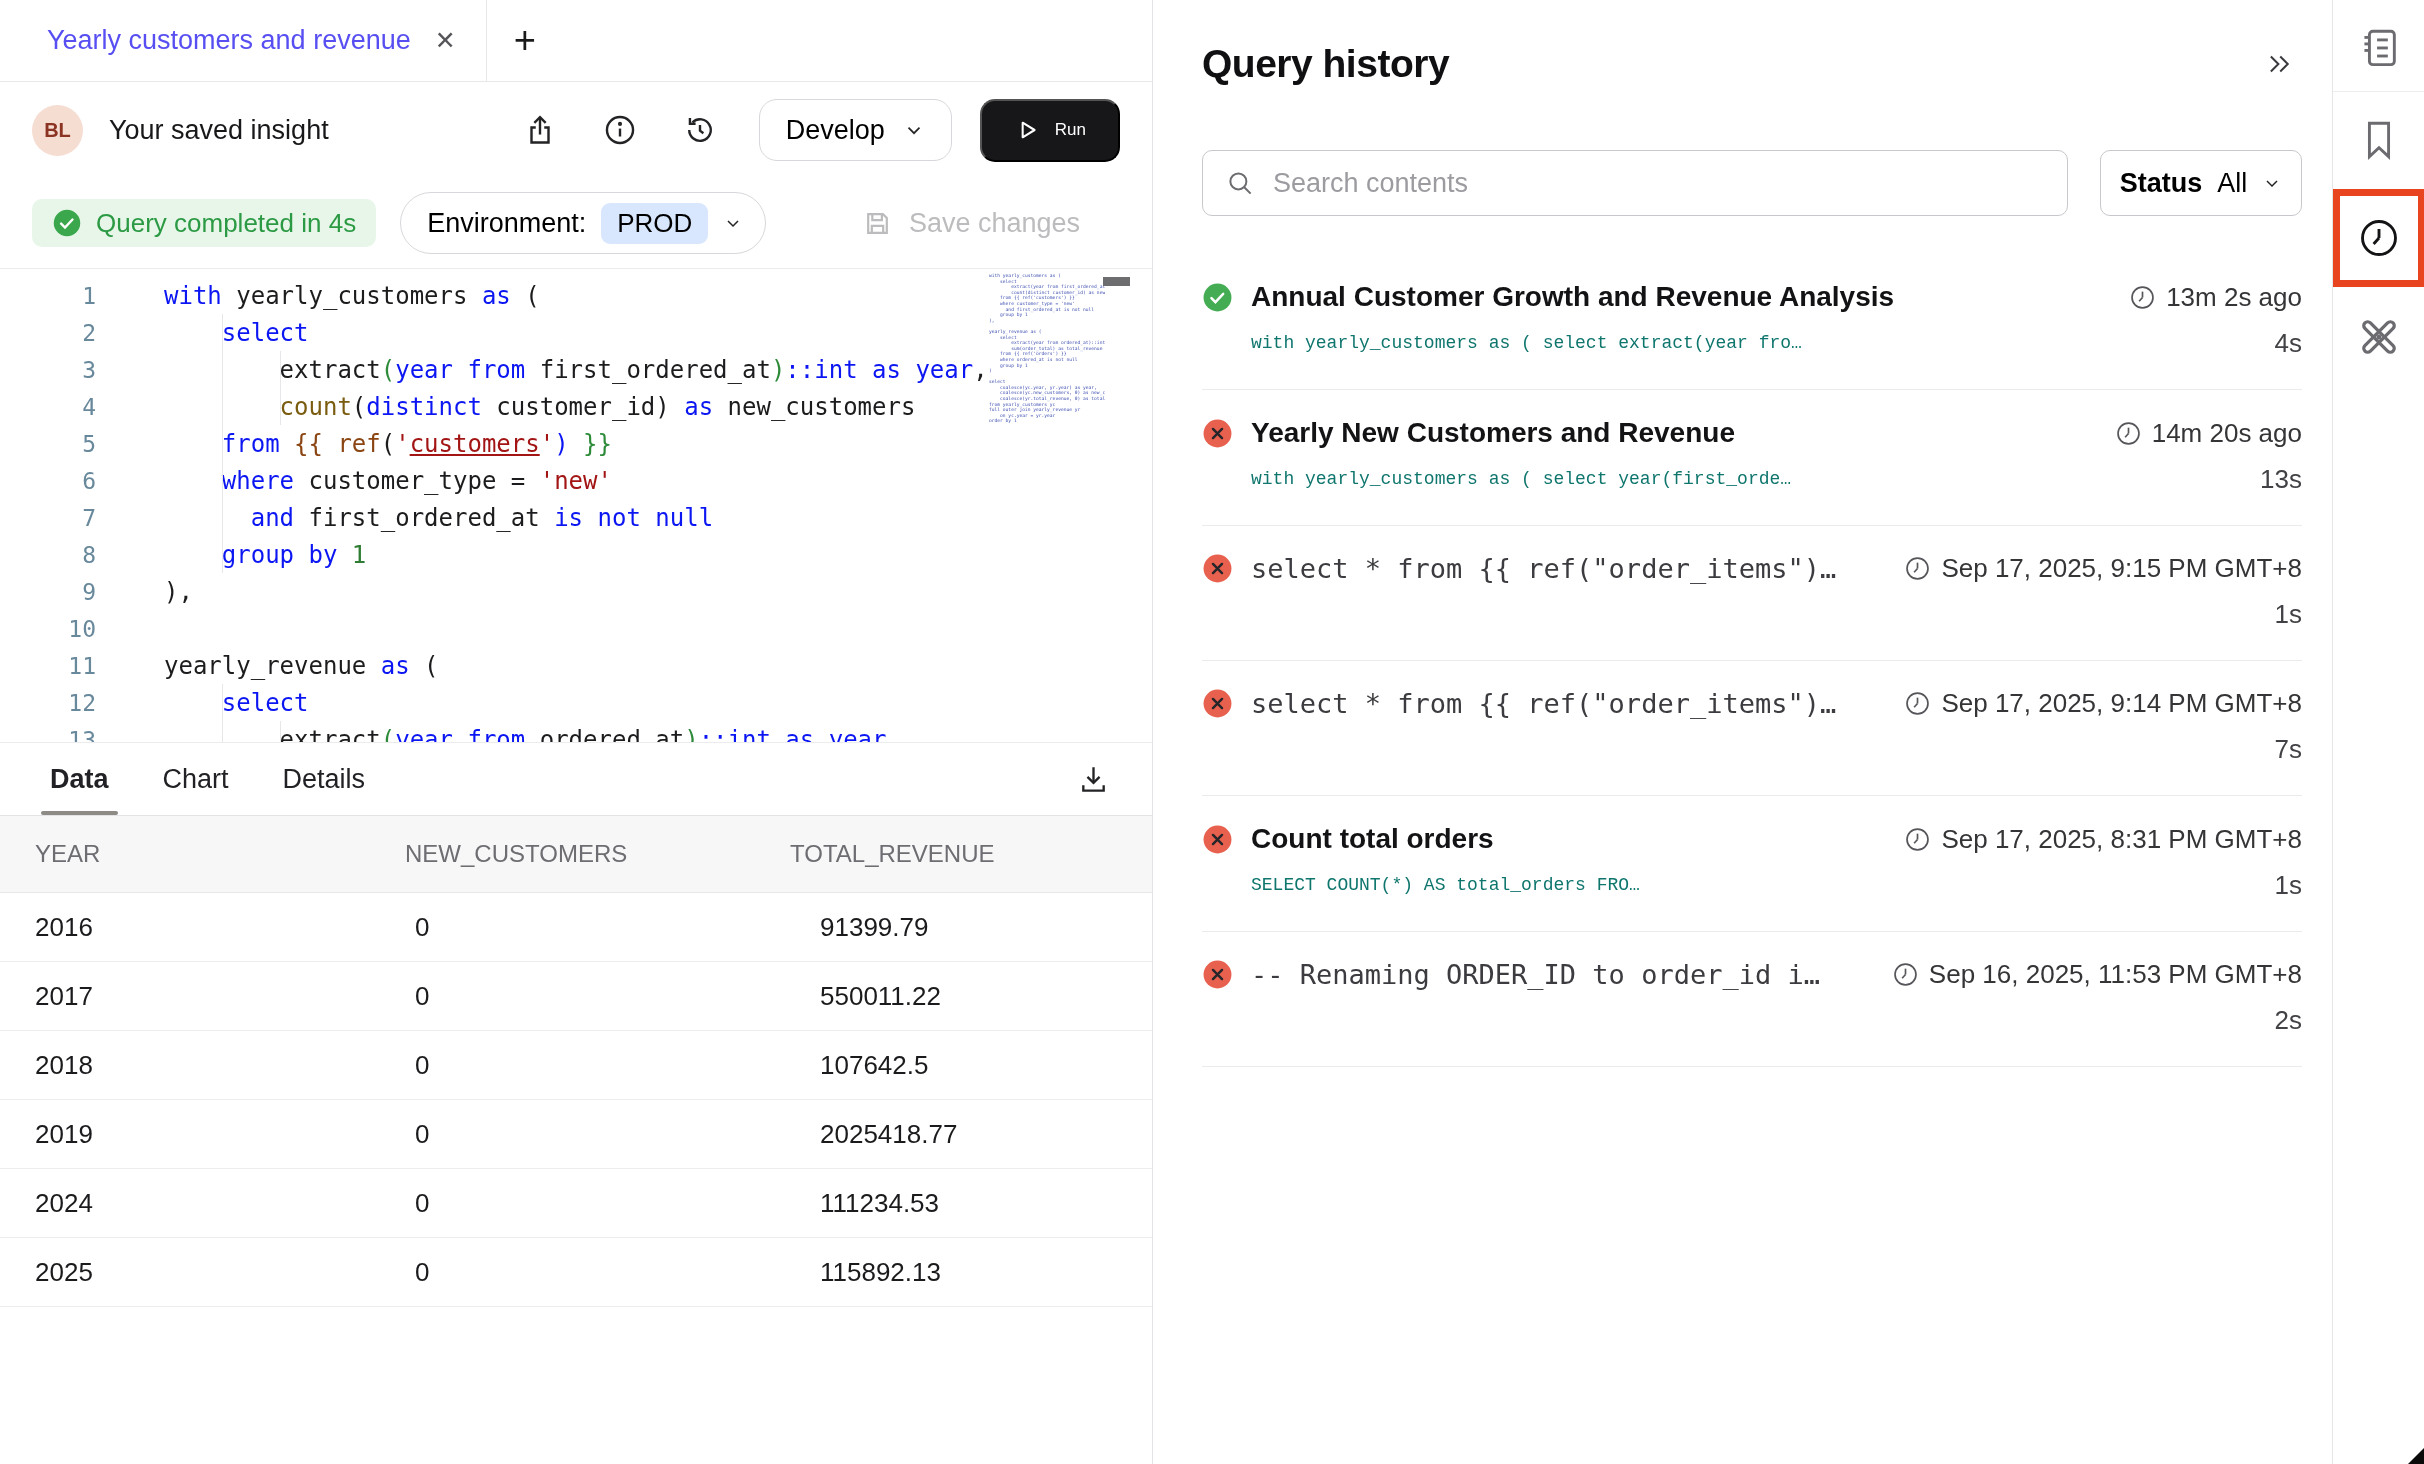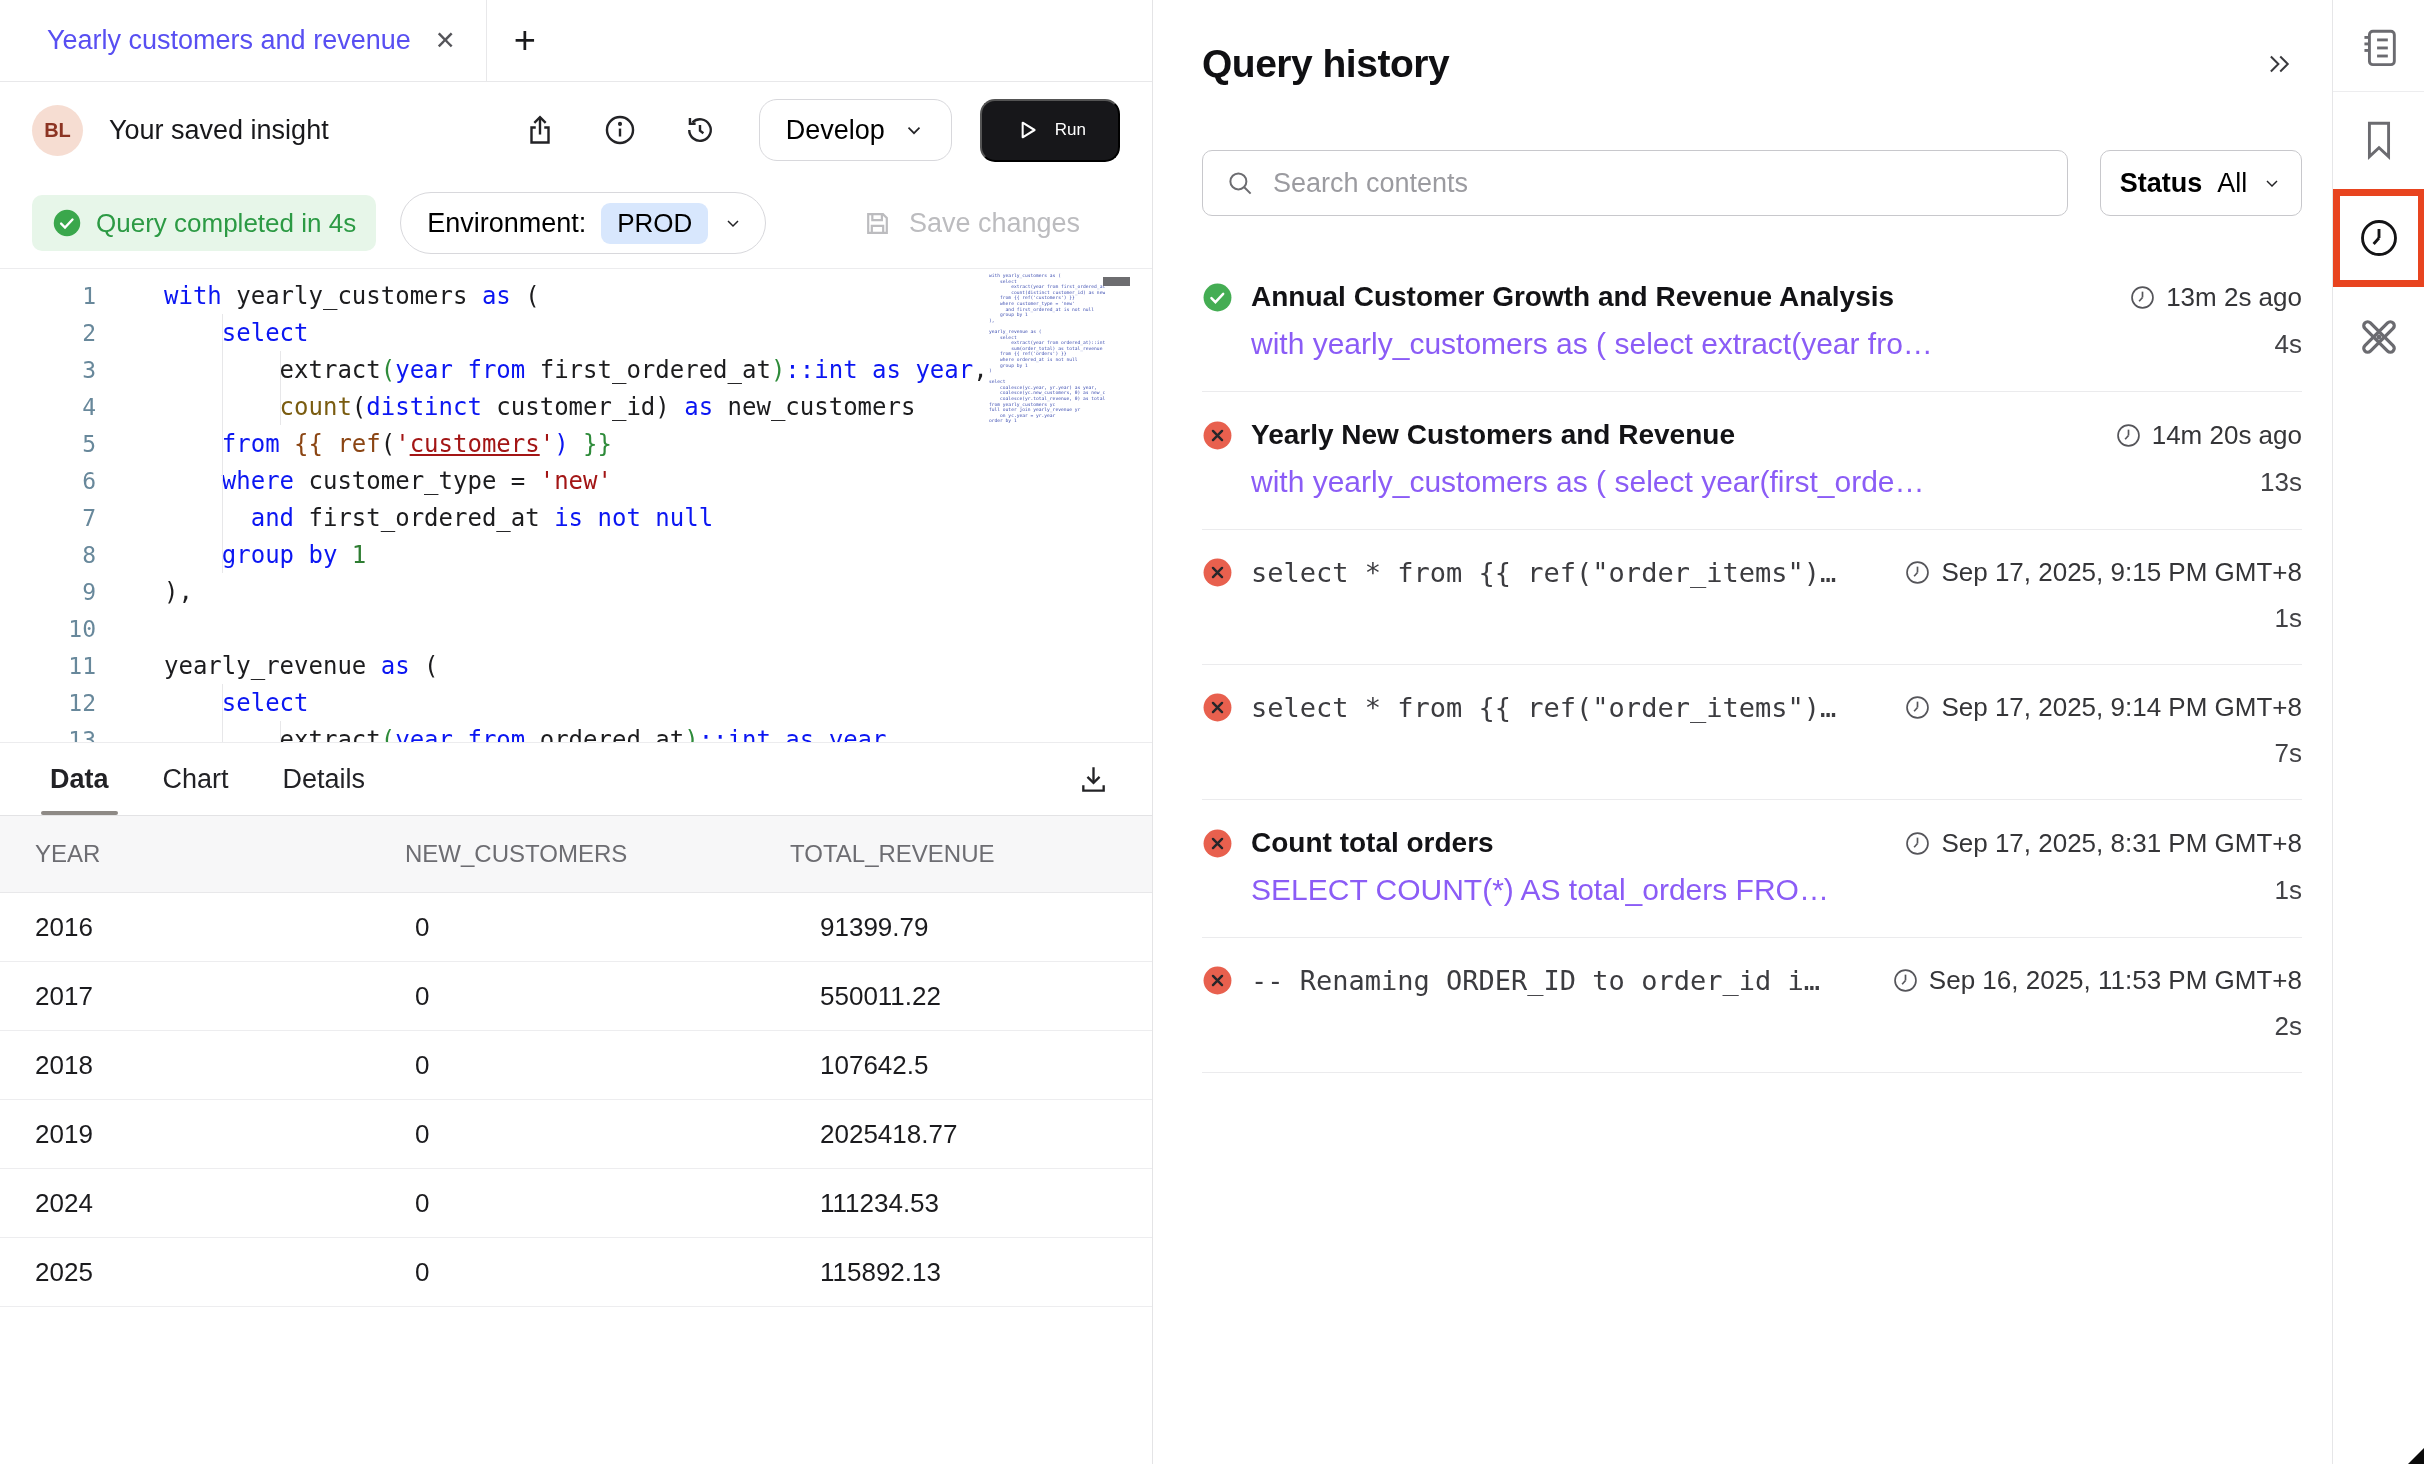--- a/index.html
+++ b/index.html
@@ -23,21 +23,21 @@
             font-weight:700; font-size:20px; display:flex; align-items:center; justify-content:center; }
   .saved-label { margin-left:26px; font-size:27px; color:#18181b; }
   .tool-icons { margin-left:auto; display:flex; align-items:center; gap:46px; margin-right:42px; }
   .tool-icons svg { stroke:#232326; }
   .develop-btn { height:62px; border:1.5px solid #d8d8dc; border-radius:18px; padding:0 26px;
                  display:flex; align-items:center; gap:18px; font-size:27px; background:#fff; cursor:pointer; }
   .run-btn { height:63px; margin-left:28px; background:#17171a; color:#fff; border-radius:15px;
              padding:0 32px; display:flex; align-items:center; gap:15px; font-size:17px; cursor:pointer; }
 
   .status-row { height:90px; display:flex; align-items:center; padding:0 32px; }
-  .status-pill { height:56px; background:#e7f6e9; border-radius:10px; padding:0 20px;
+  .status-pill { height:48px; background:#e7f6e9; border-radius:10px; padding:0 20px;
                  display:flex; align-items:center; gap:14px; color:#2c9a44; font-size:26px; }
   .env-btn { margin-left:24px; height:62px; border:1.5px solid #d8d8dc; border-radius:31px;
              padding:0 22px 0 26px; display:flex; align-items:center; gap:15px; font-size:27px;
              background:#fff; cursor:pointer; }
   .env-chip { background:#d8e7fd; border-radius:9px; padding:5px 16px; font-size:26px; }
   .save-btn { margin-left:auto; margin-right:40px; display:flex; align-items:center; gap:16px;
               color:#bcbcbf; font-size:27px; }
 
   
   .editor { position:relative; height:474px; border-top:1px solid #ececee; overflow:hidden; background:#fff; }
@@ -92,21 +92,21 @@
 
   #history-list { margin-top:38px; }
   .h-item { padding:27px 0 30px; border-bottom:1px solid #ebebed; cursor:pointer; }
   .h-row1 { display:flex; align-items:center; gap:18px; }
   .h-status { flex:none; }
   .h-title { flex:1; font-size:28px; font-weight:600; color:#131316;
              white-space:nowrap; overflow:hidden; }
   .h-title.mono { font-family:"DejaVu Sans Mono", monospace; font-weight:400; font-size:27px; color:#3c3c40; }
   .h-time { flex:none; display:flex; align-items:center; gap:10px; color:#353538; font-size:26px; }
   .h-row2 { display:flex; align-items:center; margin-top:14px; padding-left:49px; min-height:32px; }
-  .h-snippet { flex:1; font-family:Liberation Sans, sans-serif; font-size:30px; color:#8b5cf6;
+  .h-snippet { flex:1; font-family:Liberation Mono, monospace; font-size:18px; color:#0f766e;
                white-space:nowrap; overflow:hidden; }
   .h-duration { flex:none; color:#424246; font-size:26px; }
 
   
   .right-strip { position:absolute; right:0; top:0; width:92px; height:1464px; background:#fff;
                  border-left:1px solid #e6e6e8; display:flex; flex-direction:column; align-items:center; }
   .strip-btn { margin-top:24px; cursor:pointer; }
   .strip-sep { width:92px; height:1px; background:#ededef; margin-top:21px; }
   .strip-btn svg { stroke:#6b6b70; }
   .red-box { margin-top:27px; width:92px; height:98px; border:7px solid #e8441f; background:#fff;

